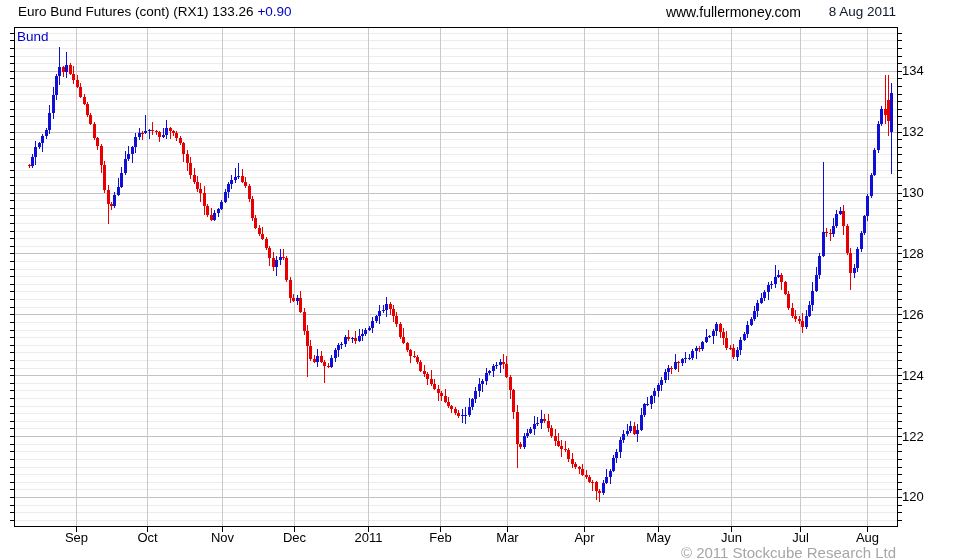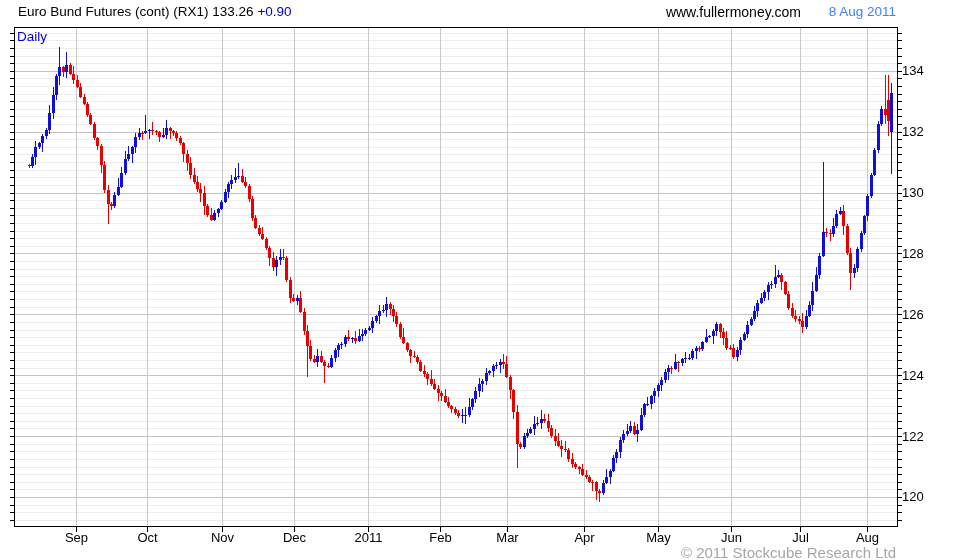--- a/index.html
+++ b/index.html
@@ -1,21 +1,21 @@
 <!DOCTYPE html>
 <html><head>
 <meta charset="utf-8">
 <style>
   html,body{margin:0;padding:0;background:#fff;}
   .page{position:relative;width:980px;height:560px;background:#fff;overflow:hidden;
         font-family:"Liberation Sans","DejaVu Sans",sans-serif;}
   .hdr-title{position:absolute;left:18px;top:4px;font-size:13.5px;color:#000;white-space:nowrap;}
   .hdr-change{color:#0000cc;}
   .hdr-site{position:absolute;right:179px;top:4px;font-size:14px;color:#000;white-space:nowrap;}
-  .hdr-date{position:absolute;right:84px;top:4px;font-size:13.5px;color:#3b82f6;white-space:nowrap;}
+  .hdr-date{position:absolute;right:84px;top:4px;font-size:13.5px;color:#0f172a;white-space:nowrap;}
   .mode-label{position:absolute;left:17px;top:29px;font-size:13.5px;color:#0000cc;}
   .copyright{position:absolute;right:84px;top:544px;font-size:15px;color:#a6a6a6;white-space:nowrap;}
   svg{position:absolute;left:0;top:0;}
   text{font-family:"Liberation Sans","DejaVu Sans",sans-serif;}
 </style>
 </head>
 <body>
 
 <div class="page">
   <div class="hdr-title"><span>Euro Bund Futures (cont) (RX1) 133.26</span> <span class="hdr-change">+0.90</span></div>
@@ -1280,15 +1280,15 @@
         <text x="902" y="440.5771812080537" font-size="13px" fill="#000000">122</text>
         <text x="902" y="379.68639414276987" font-size="13px" fill="#000000">124</text>
         <text x="902" y="318.7956070774862" font-size="13px" fill="#000000">126</text>
         <text x="902" y="257.9048200122024" font-size="13px" fill="#000000">128</text>
         <text x="902" y="197.0140329469186" font-size="13px" fill="#000000">130</text>
         <text x="902" y="136.12324588163483" font-size="13px" fill="#000000">132</text>
         <text x="902" y="75.23245881635108" font-size="13px" fill="#000000">134</text>
       </g>
     </svg>
 
-  <div class="mode-label">Daily</div>
+  <div class="mode-label">Bund</div>
   <div class="copyright">© 2011 Stockcube Research Ltd</div>
 </div>
 
 </body></html>

